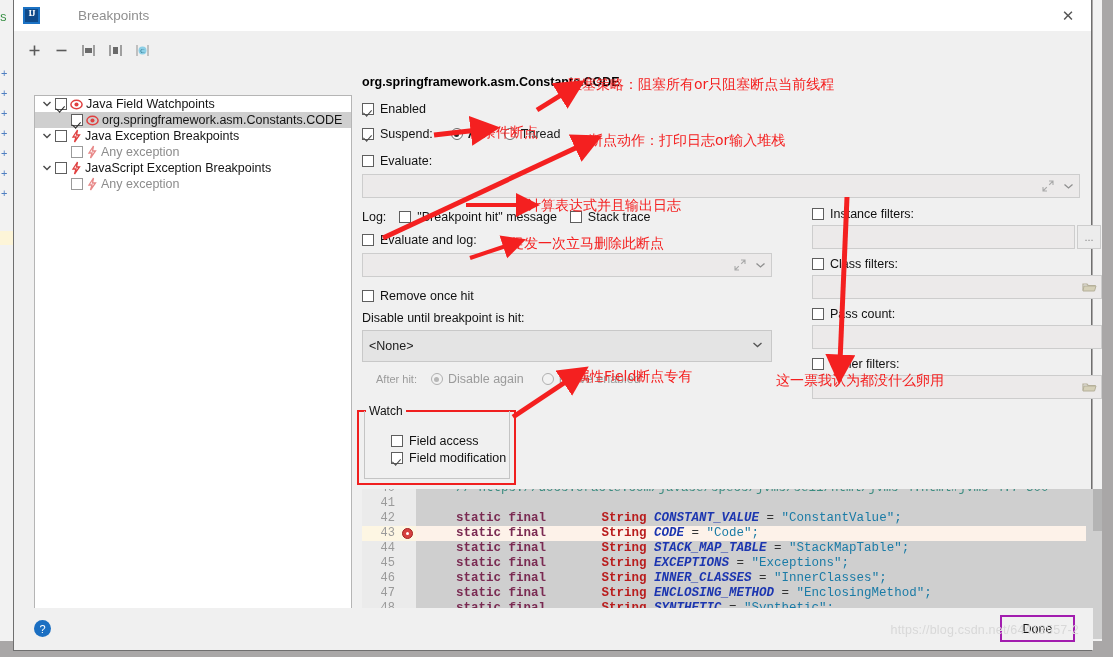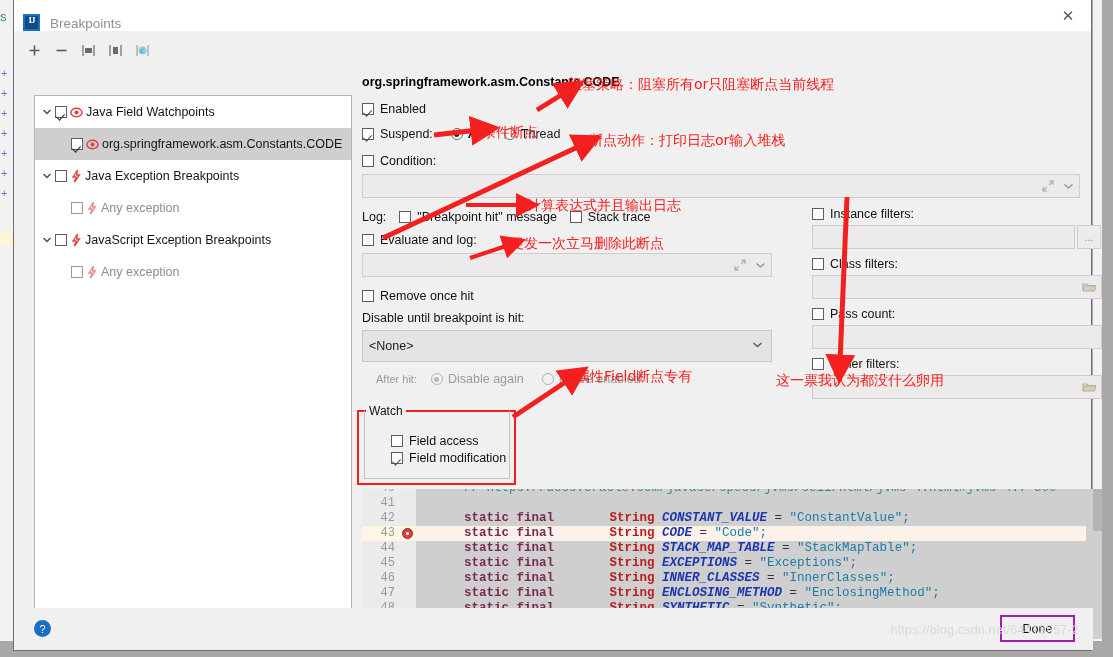--- a/index.html
+++ b/index.html
@@ -39,22 +39,23 @@
   
   #dialog {
     position:absolute; left:13px; top:0; width:1079px; height:651px;
     background:#f0f0f0;
     border:1px solid #6f6f6f;
     border-top:none;
     display:flex; flex-direction:column;
   }
   #titlebar {
     height:31px; background:#fff; flex:none;
-    display:flex; align-items:flex-end; padding:0 0 0 9px;
+    display:flex; align-items:center; padding:0 0 0 9px;
     position:relative;
+    gap:28px;
   }
   #titlebar .ij-logo {
     width:17px; height:17px; flex:none; margin-right:10px;
     background:#0f4a8a; border:2px solid #1b72c4;
     position:relative;
   }
   #titlebar .ij-logo::before {
     content:"IJ"; position:absolute; left:0; right:0; top:-1px;
     color:#fff; font-size:9px; font-weight:bold; text-align:center;
     font-family:"Liberation Serif", serif; letter-spacing:-1px;
@@ -79,21 +80,21 @@
   }
   .tb-btn svg { display:block; }
 
   
   #bp-tree {
     position:absolute; left:20px; top:64px; width:318px; height:546px;
     background:#fff; border:1px solid #b5b5b5;
     overflow:hidden;
   }
   .tree-row {
-    height:32px; display:flex; align-items:center; padding-left:4px;
+    height:16px; display:flex; align-items:center; padding-left:4px;
     white-space:nowrap; font-size:12.5px;
   }
   .tree-row.selected { background:#cfcfcf; }
   .tree-row.child { padding-left:36px; }
   .twisty {
     width:16px; height:16px; flex:none; color:#4a4a4a;
     display:flex; align-items:center; justify-content:center; cursor:pointer;
   }
   .cbx {
     width:12px; height:12px; flex:none; border:1px solid #5e5e5e; background:#fff;
@@ -192,21 +193,21 @@
   
   #code-panel {
     position:absolute; left:348px; top:458px; width:740px; height:150px;
     background:#cfcfcf; overflow:hidden;
     font-family:"Liberation Mono", monospace; font-size:12.5px;
   }
   #gutter {
     position:absolute; left:0; top:0; width:54px; height:150px;
     background:#ebebeb;
   }
-  .code-line { position:absolute; left:0; right:16px; height:15px; display:flex;gap:8px; }
+  .code-line { position:absolute; left:0; right:16px; height:15px; display:flex; }
   .code-line.hl { background:#fdf2e9; }
   .code-line.hl .ln-bg { background:#fdf6e3; }
   .ln-bg { width:54px; height:15px; flex:none; position:relative; }
   .lnum {
     position:absolute; right:21px; top:0; color:#9a9a9a; font-size:12px;
     font-family:"Liberation Mono", monospace;
   }
   .bp-dot {
     position:absolute; right:3px; top:2px; width:11px; height:11px; border-radius:50%;
     background:#d64040; border:1.5px solid #a32020;
@@ -406,21 +407,21 @@
         </label>
         <label class="radio-wrap" style="margin-left:20px">
           <span class="radio"></span>
           <span class="txt" style="font-size:12.5px">Thread</span>
         </label>
       </div>
 
       <div class="row" style="margin-bottom:6px">
         <label class="lblcbx">
           <span class="box"></span>
-          <span class="txt">Condition:</span>
+          <span class="txt">Evaluate:</span>
         </label>
       </div>
       <div class="field" style="width:718px;margin-bottom:12px">
         <span></span>
         <span class="ctrl-icons">
           <span>
             <svg width="12" height="12" viewBox="0 0 12 12">
                 <path d="M7 1h4v4M11 1L7.2 4.8M5 11H1V7M1 11l3.8-3.8" stroke="#a9a9a9" stroke-width="1.1" fill="none"></path>
               </svg>
           </span>

